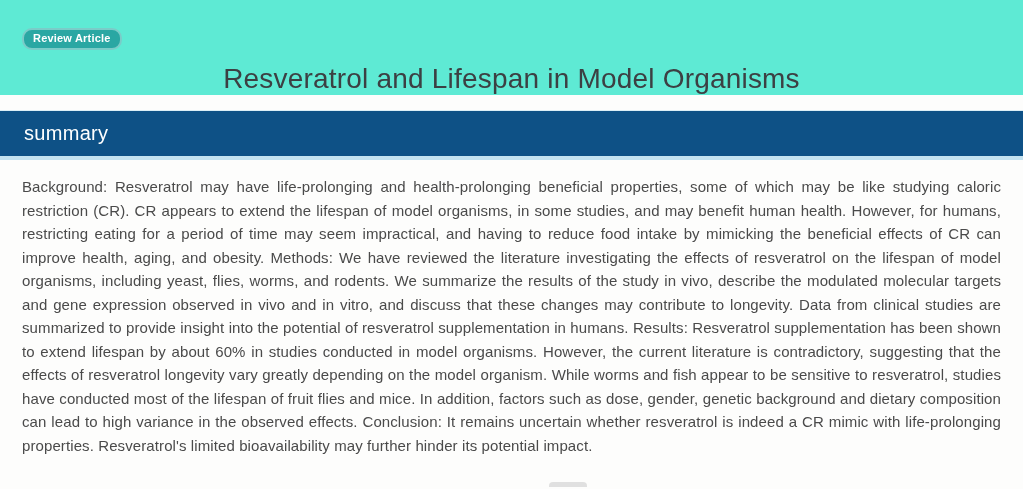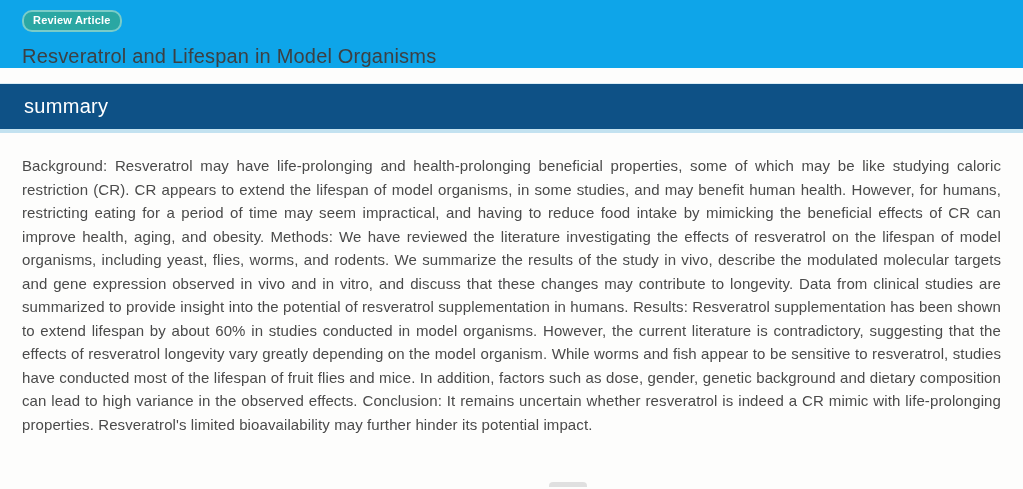--- a/index.html
+++ b/index.html
@@ -8,41 +8,42 @@
   }
   *{margin:0;padding:0;box-sizing:border-box;}
   html,body{width:1023px;height:489px;overflow:hidden;}
   body{
     background:#fdfdfc;
     font-family:"Liberation Sans", sans-serif;
     color:#3c4043;
     position:relative;
   }
   .page-header{
-    padding:10px 22px 0 22px;
-    background:#0ea5e9;
+    padding:28px 22px 0 22px;
+    background:#5eead4;
   }
   .badge{
     display:inline-block;
     background:var(--accent-teal);
     border:2px solid #7accc8;
     color:#ffffff;
     font-size:11px;
     font-weight:bold;
     line-height:1;
     padding:3px 9px 4px 9px;
     border-radius:10px;
     letter-spacing:0.2px;
   }
   .paper-title{
     margin-top:13px;
-    font-size:20px;
+    font-size:28px;
     font-weight:400;
     color:#3c4043;
     letter-spacing:0.2px;
+    text-align:center;
   }
   .authors-line{
     margin-top:15px;
     font-size:13.5px;
     color:#3a3a3a;
   }
   .authors-line .authors-label{
     font-weight:bold;
     color:#1f1f1f;
     margin-right:4px;
@@ -58,21 +59,21 @@
     padding-left:24px;
   }
   .section-heading{
     color:#ffffff;
     font-size:20px;
     font-weight:400;
     letter-spacing:0.3px;
     text-align:right;
   }
   .abstract-wrap{
-    padding:21px 22px 0 22px;
+    padding:15px 22px 0 22px;
     background:#fdfdfc;
   }
   .abstract-text{
     font-size:15px;
     line-height:23.5px;
     text-align:justify;
     color:#4a4a4a;
     letter-spacing:0.1px;
   }
   .cutoff-sliver{

